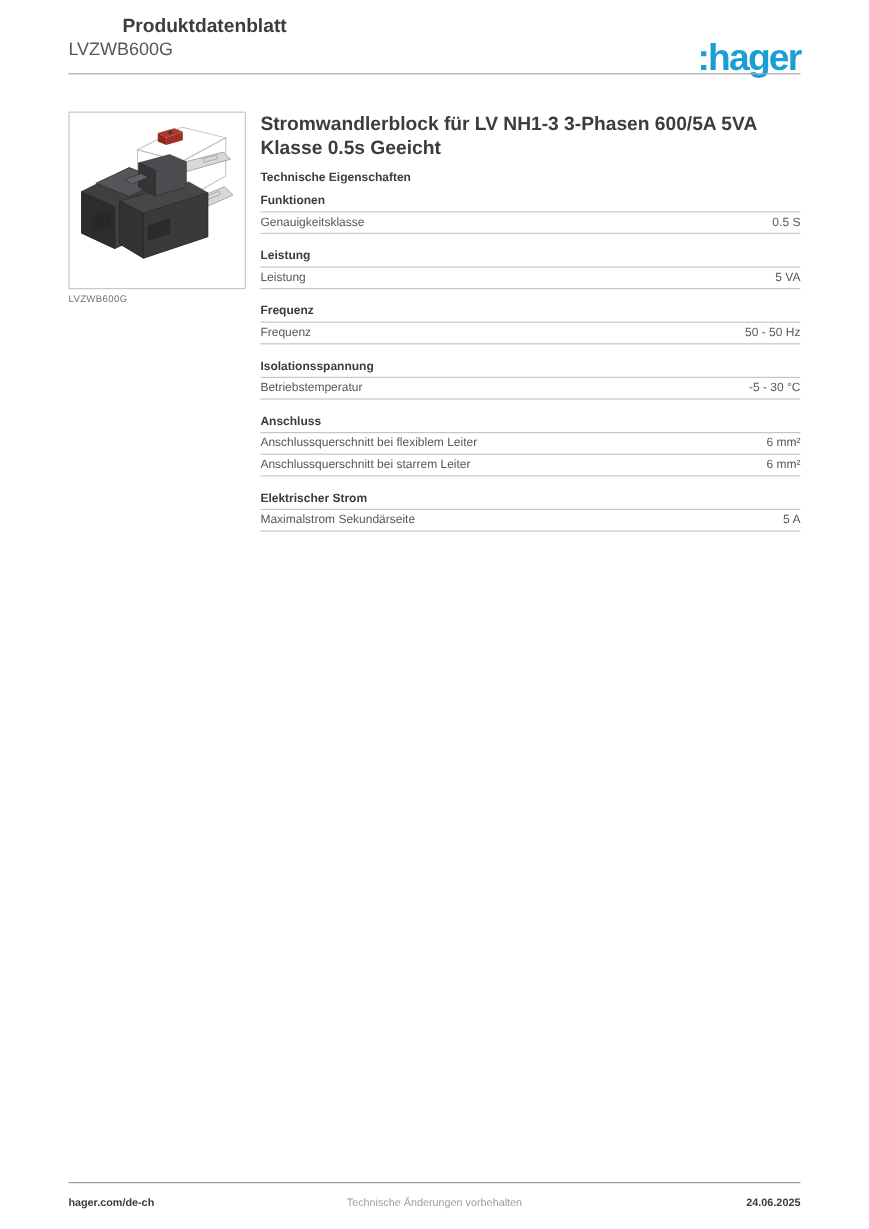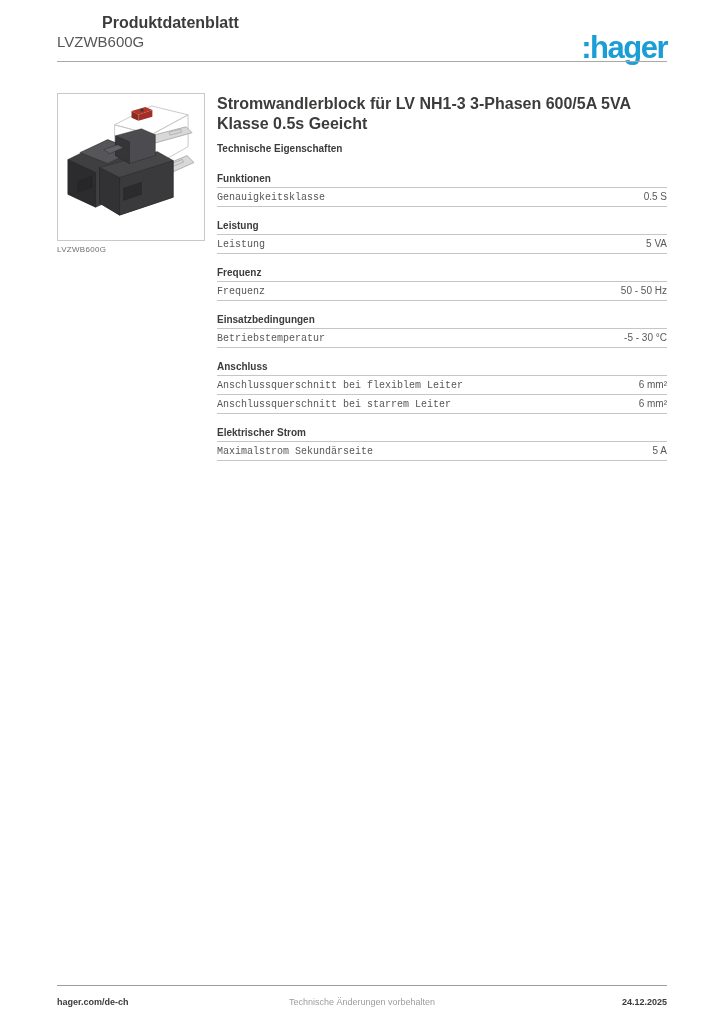--- a/index.html
+++ b/index.html
@@ -46,34 +46,34 @@
   .content {
     position: absolute; left: 217px; top: 94px; width: 450px;
   }
   .product-description {
     font-size: 16px; font-weight: bold; color: #3c3c3b; line-height: 1.25;
   }
   .tech-heading {
     margin-top: 9px;
     font-size: 10px; font-weight: bold; color: #3c3c3b;
   }
-  .sections { margin-top: 19px; }
+  .sections { margin-top: 8px; }
   .section { margin-bottom: 13px; }
   .section-title {
     font-size: 10px; font-weight: bold; color: #3c3c3b;
     padding-bottom: 3px;
     border-bottom: 1px solid #c6c6c6;
   }
   .spec-row {
     display: flex; justify-content: space-between; align-items: baseline;
     font-size: 10px; color: #575756;
     padding: 3px 0 3px;
     border-bottom: 1px solid #c6c6c6;
   }
-  .spec-label { text-align: left; font-family: Liberation Mono, monospace; }
+  .spec-label { text-align: left; }
   .spec-value { text-align: center; white-space: nowrap; }
 
   
   .footer-rule {
     position: absolute; left: 57px; top: 985px; width: 610px; height: 0;
     border-top: 1px solid #9d9d9c;
   }
   .footer-left {
     position: absolute; left: 57px; top: 997px;
     font-size: 9px; font-weight: bold; color: #3c3c3b;
@@ -164,21 +164,21 @@
     <div class="section-title">Frequenz</div>
 
   <div class="spec-row">
     <span class="spec-label">Frequenz</span>
     <span class="spec-value">50 - 50 Hz</span>
   </div>
 </div>
 
 
   <div class="section">
-    <div class="section-title">Einsatzbedingungen</div>
+    <div class="section-title">Isolationsspannung</div>
 
   <div class="spec-row">
     <span class="spec-label">Betriebstemperatur</span>
     <span class="spec-value">-5 - 30 °C</span>
   </div>
 </div>
 
   <div class="section">
     <div class="section-title">Anschluss</div>
 
@@ -201,13 +201,13 @@
     <span class="spec-label">Maximalstrom Sekundärseite</span>
     <span class="spec-value">5 A</span>
   </div>
 </div>
 </div>
 </div>
 
 <div class="footer-rule"></div>
 <div class="footer-left">hager.com/de-ch</div>
 <div class="footer-center">Technische Änderungen vorbehalten</div>
-<div class="footer-right">24.12.2025</div>
+<div class="footer-right">24.06.2025</div>
 
 </body></html>

